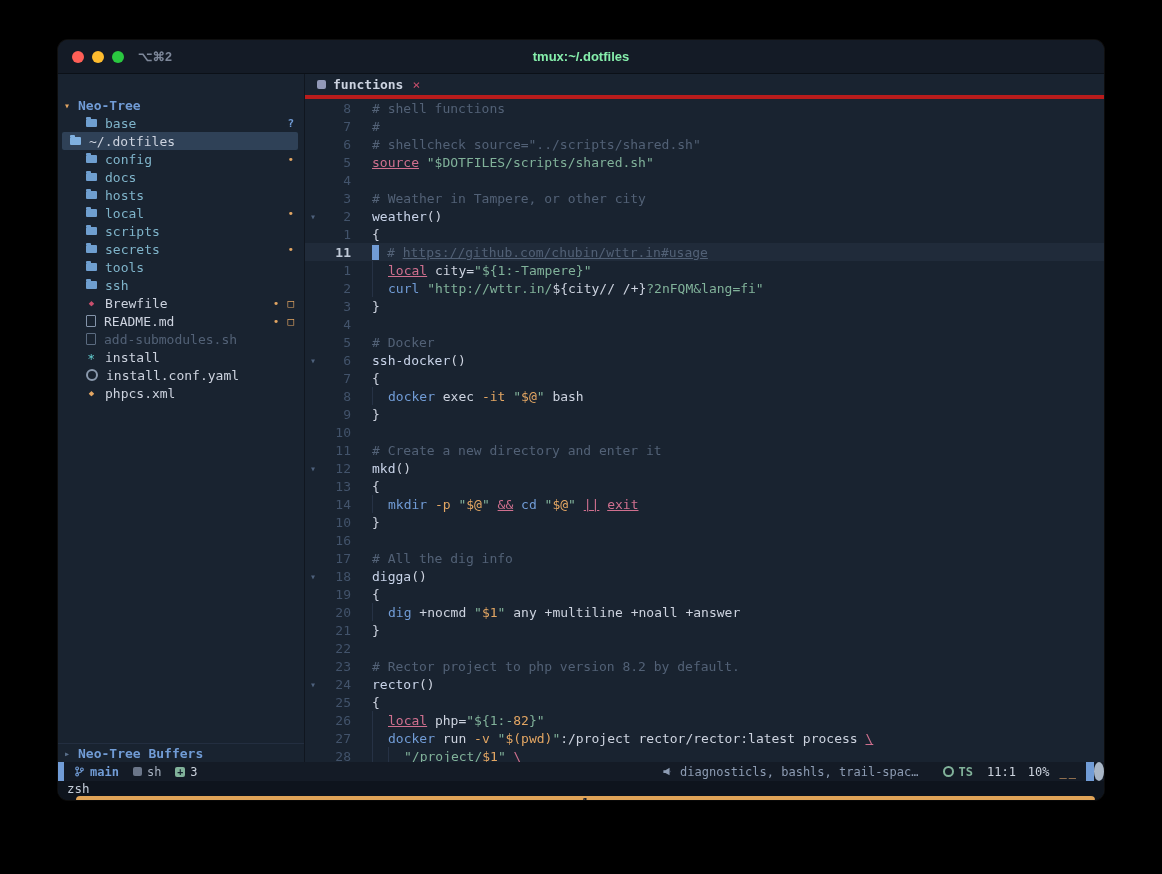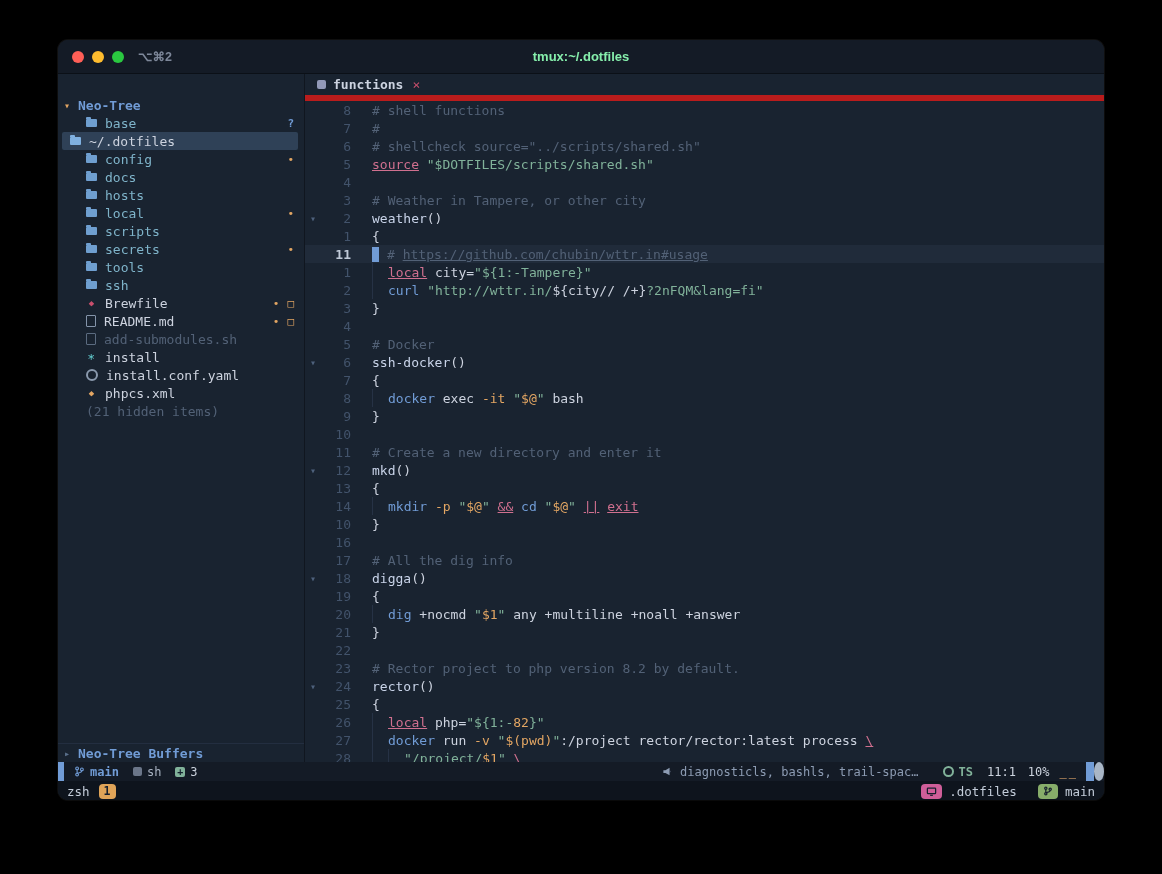--- a/index.html
+++ b/index.html
@@ -55,21 +55,21 @@
   .bdg{font-size:11px;}
   .bdg.orange{color:var(--orange);}
   .bdg.blue{color:var(--blue);font-weight:600;}
   .side-spacer{flex:1;}
   .side-sep{height:1px;background:#232e40;margin:0;}
   .bufrow{height:18px;display:flex;align-items:center;padding-left:6px;font-size:13px;}
   .bufrow .tlabel{color:var(--blue);font-weight:600;}
 
   
   .editor{flex:1;min-width:0;display:flex;flex-direction:column;}
-  .tabline{height:21px;border-bottom:6px solid #b91c1c;display:flex;align-items:center;
+  .tabline{height:21px;border-bottom:4px solid #b91c1c;display:flex;align-items:center;
            padding-left:12px;font-size:13px;}
   .tab{display:flex;align-items:center;gap:7px;color:#ccd3e0;font-weight:600;}
   .sq{width:9px;height:9px;border-radius:2px;background:#9299b8;display:inline-block;}
   .tab .close{color:var(--red);font-weight:400;font-size:13px;margin-left:2px;}
   .lines{flex:1;overflow:hidden;}
   .line{height:18px;display:flex;align-items:center;font-size:13px;white-space:pre;}
   .line.cursorline{background:rgba(124,154,200,.07);}
   .fold{width:16px;text-align:center;color:#4e617c;font-size:10px;flex:none;}
   .num{width:30px;text-align:right;color:var(--gutter);flex:none;}
   .num.cur{color:#c0cad8;font-weight:bold;}
@@ -97,22 +97,22 @@
   .sl-ts{color:var(--green);font-weight:600;margin-right:14px;}
   .ring{width:7px;height:7px;border:2px solid var(--green);border-radius:50%;display:inline-block;}
   .pos{color:#ccd3de;margin-right:12px;}
   .prog{color:#ccd3de;margin-right:10px;}
   .trail{color:#fdba74;letter-spacing:2px;margin-right:8px;}
   .endblock{height:100%;flex:none;}
   .endblock.blue{width:8px;background:var(--blue);}
   .endblock.light{width:10px;background:#a9b6c6;}
 
   
-  .tmuxbar{height:20px;background:var(--tmux);display:flex;align-items:center;
-           padding:0 9px;box-sizing:border-box;font-size:12.5px;color:#c3ccd9;}
+  .tmuxbar{height:20px;background:var(--tmux);display:flex;
+           padding:0 9px;box-sizing:border-box;font-size:12.5px;color:#c3ccd9;flex-direction:column;}
   .pill{height:15px;border-radius:4px;display:inline-flex;align-items:center;justify-content:center;
         padding:0 5px;font-weight:bold;color:#17202e;font-size:11.5px;}
   .pill.orange{background:var(--pill_orange);margin-left:9px;}
   .pill.pink{background:var(--pill_pink);}
   .pill.green{background:var(--pill_green);margin-left:14px;}
   .tmux-right{margin-left:auto;display:flex;align-items:center;gap:7px;}
   svg{display:block;}
 </style>
 </head>
 <body>
@@ -143,21 +143,20 @@
           <div class="trow dir"><span class="ifolder"></span><span class="tlabel">scripts</span></div>
           <div class="trow dir"><span class="ifolder"></span><span class="tlabel">secrets</span><span class="badges"><span class="bdg orange">•</span></span></div>
           <div class="trow dir"><span class="ifolder"></span><span class="tlabel">tools</span></div>
           <div class="trow dir"><span class="ifolder"></span><span class="tlabel">ssh</span></div>
           <div class="trow file"><span class="fic gem">◆</span><span class="tlabel">Brewfile</span><span class="badges"><span class="bdg orange">•</span><span class="bdg orange">□</span></span></div>
           <div class="trow file"><span class="fic md"></span><span class="tlabel">README.md</span><span class="badges"><span class="bdg orange">•</span><span class="bdg orange">□</span></span></div>
           <div class="trow file dim"><span class="fic sh"></span><span class="tlabel">add-submodules.sh</span></div>
           <div class="trow file"><span class="fic star">∗</span><span class="tlabel">install</span></div>
           <div class="trow file"><span class="fic gear"></span><span class="tlabel">install.conf.yaml</span></div>
           <div class="trow file"><span class="fic xml">◆</span><span class="tlabel">phpcs.xml</span></div>
-          <div class="trow note"><span class="tlabel">(21 hidden items)</span></div>
         </div>
       <div class="side-spacer"></div>
       <div class="side-sep"></div>
       <div class="bufrow">
         <span class="chev gray">▸</span>
         <span class="tlabel">Neo-Tree Buffers</span>
       </div>
     </div>
 
     <div class="editor">

